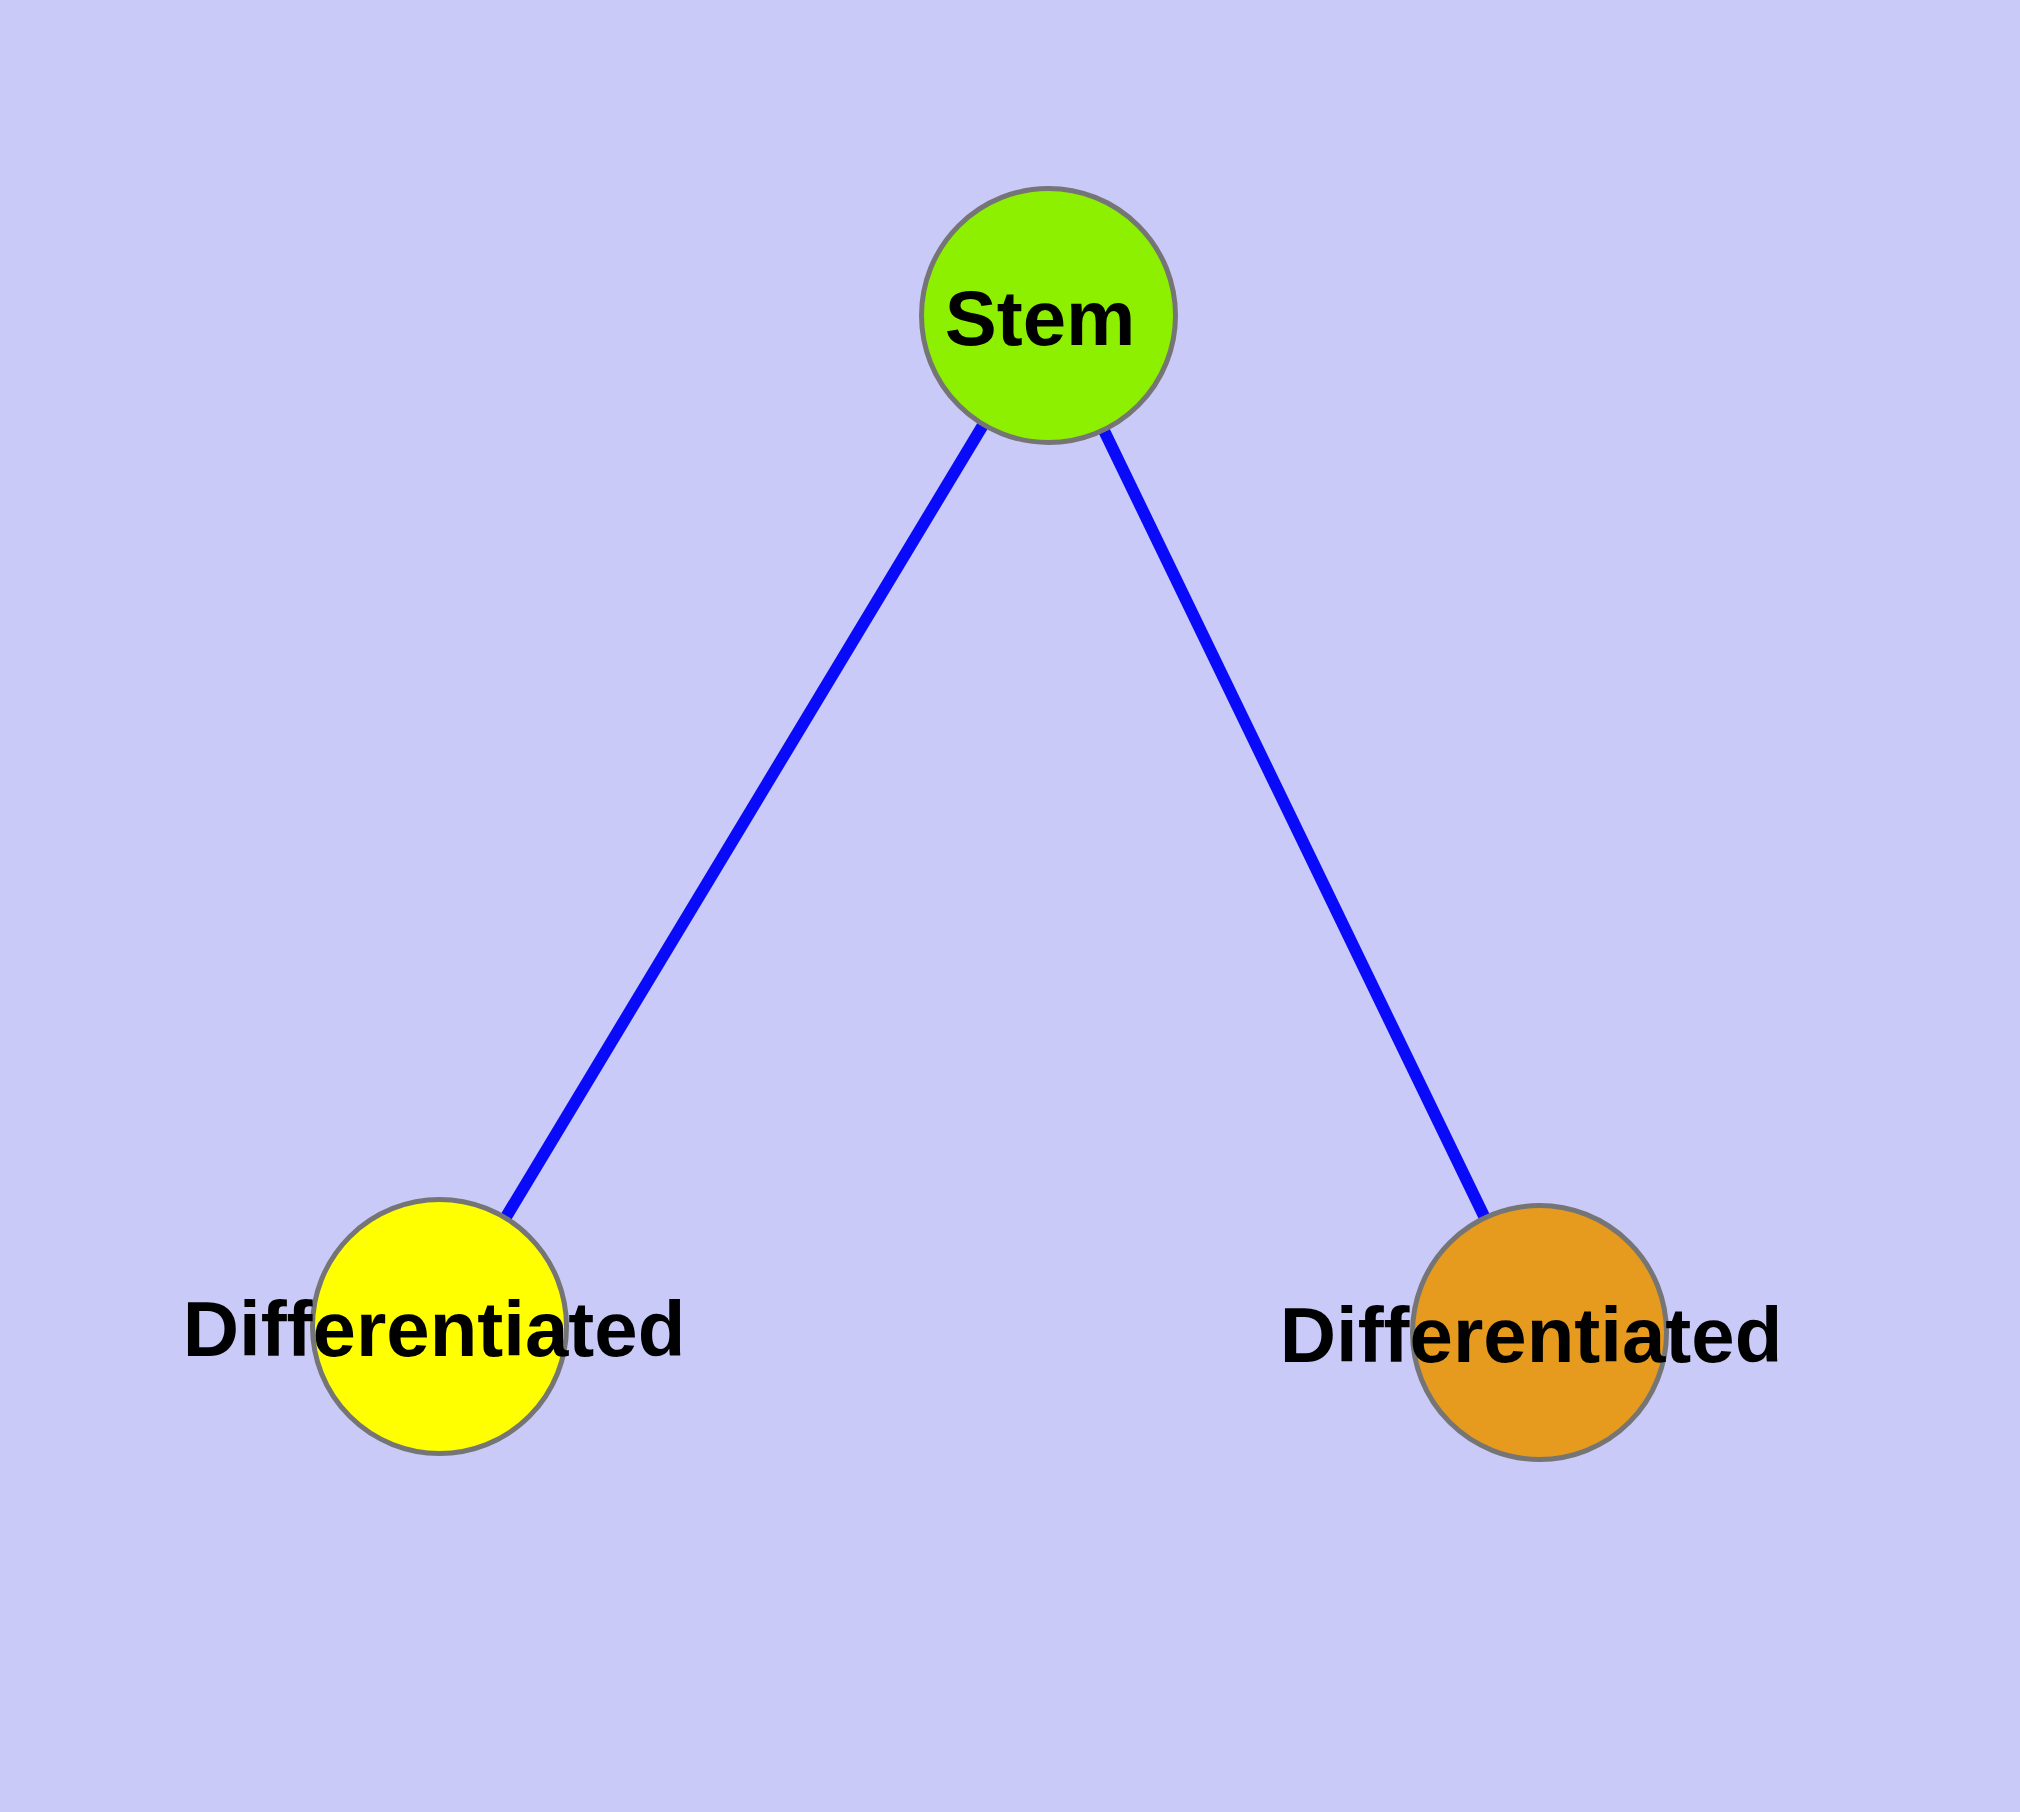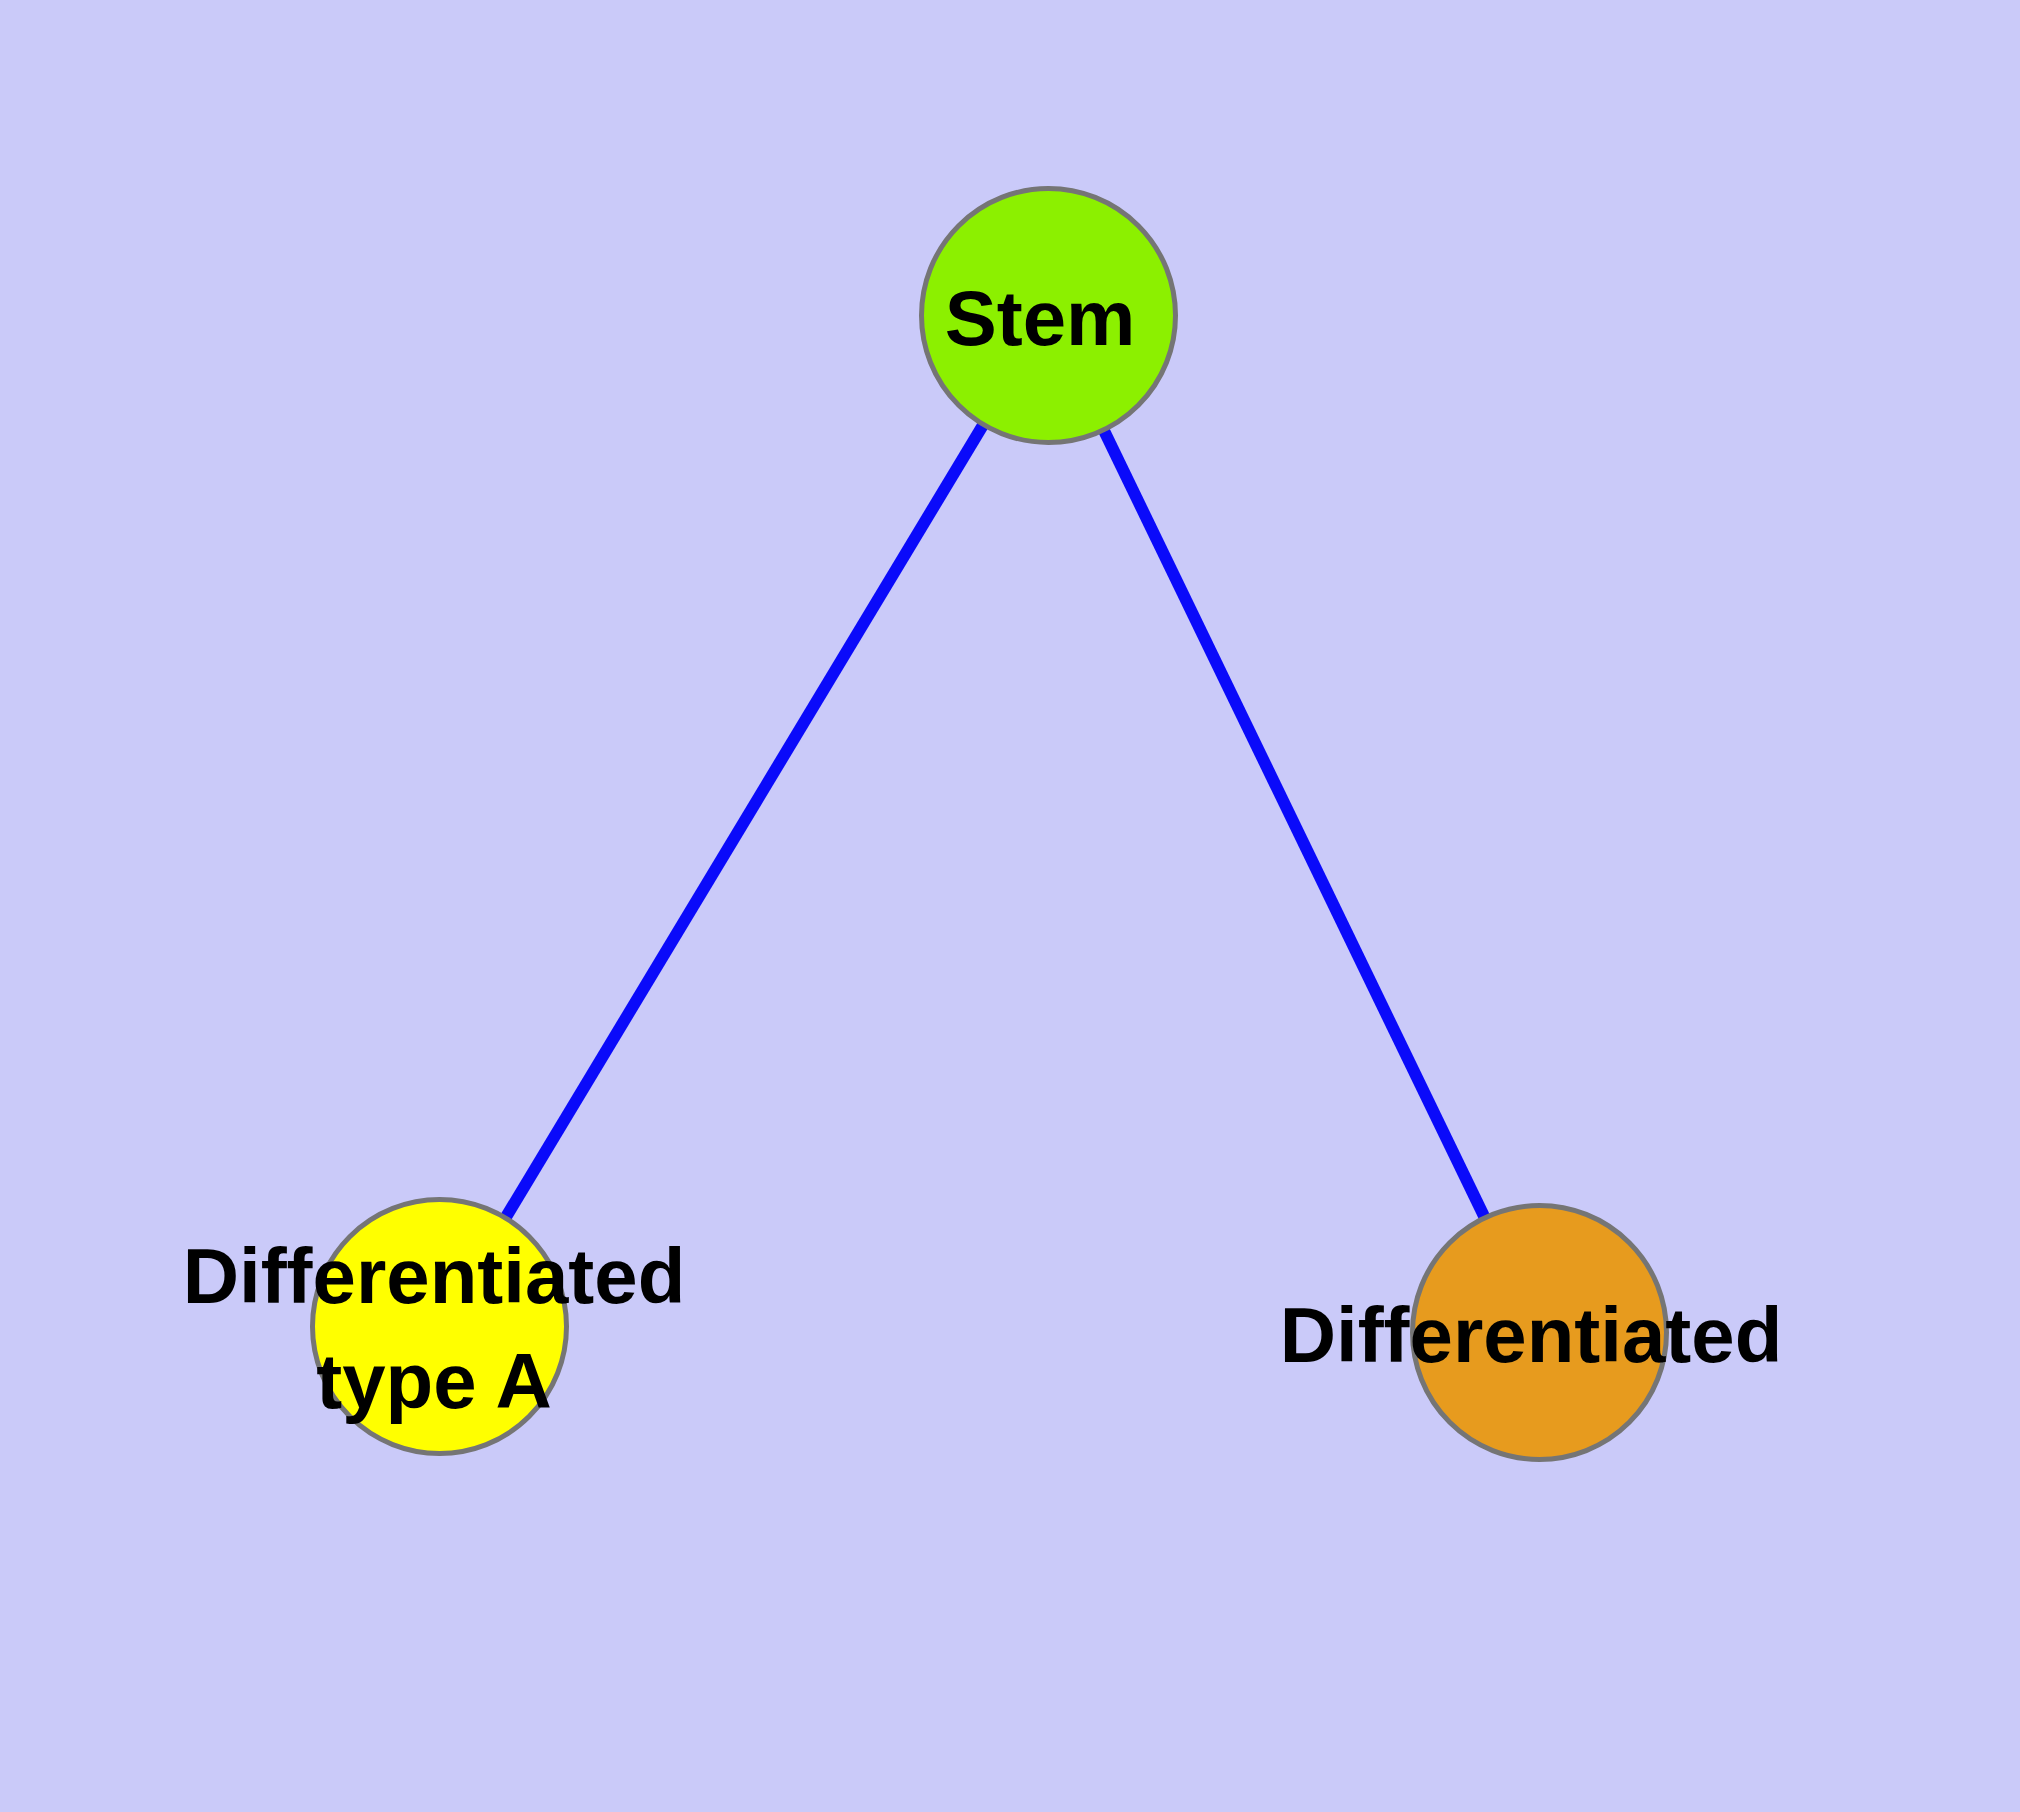--- a/index.html
+++ b/index.html
@@ -63,21 +63,20 @@
   <div id="node-type-a-circle" class="node-circle" style="background-color: rgb(255, 255, 0); border-color: rgb(117, 117, 117);"></div>
 
   <div id="node-type-b-circle" class="node-circle" style="background-color: rgb(231, 155, 30); border-color: rgb(117, 117, 117);"></div>
 
   <div id="node-stem-label" class="node-label" style="color: rgb(0, 0, 0);">
     <div>Stem</div>
   </div>
 
   <div id="node-type-a-label" class="node-label" style="color: rgb(0, 0, 0);">
     <div>Differentiated</div>
-    <div>type A</div>
   </div>
 
   <div id="node-type-b-label" class="node-label" style="color: rgb(0, 0, 0);">
     <div>Differentiated</div>
   </div>
 
 </div>
 
 
 </body></html>

